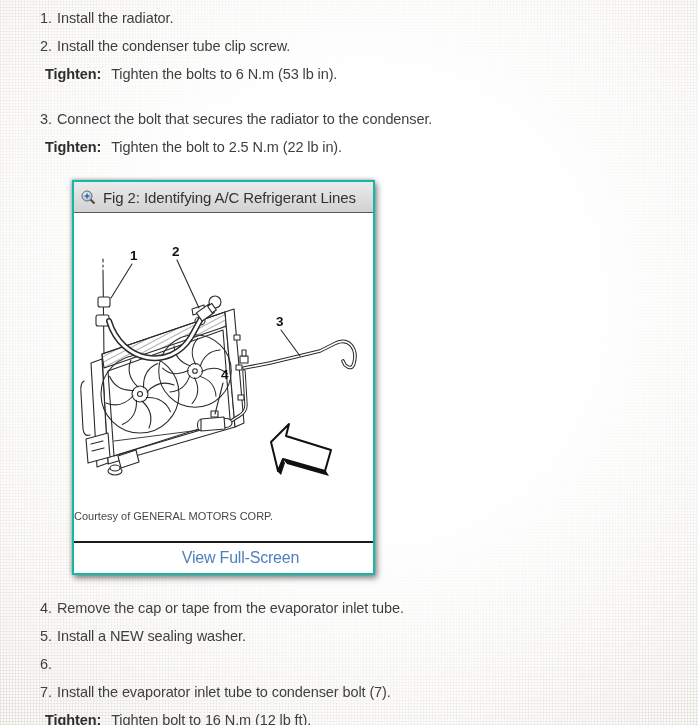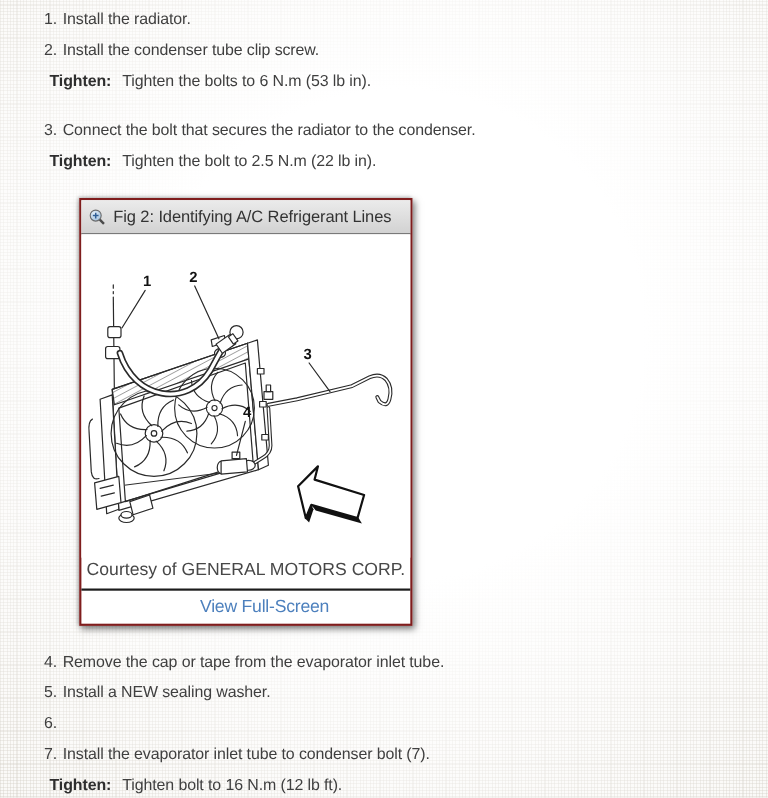--- a/index.html
+++ b/index.html
@@ -17,34 +17,34 @@
   .step{display:flex;line-height:16px;margin-bottom:12px;}
   .step .num{min-width:14px;text-align:right;margin-right:5px;}
   .tighten{margin-left:7px;line-height:16px;margin-bottom:12px;}
   .tighten .tlabel{font-weight:bold;color:#2e2e2e;margin-right:10px;}
   .extra-gap{margin-top:29px;}
   .after-fig{margin-top:25px;}
 
   
   .figure-panel{
     width:299px;margin:25px 0 0 34px;
-    background:#fff;border:2px solid #7f1d1d;
+    background:#fff;border:2px solid #14b8a6;
     box-shadow:2px 3px 6px rgba(0,0,0,.5), -1px -1px 3px rgba(0,0,0,.22);
   }
   .figure-header{
     height:30px;display:flex;align-items:center;gap:7px;padding:0 7px;
     background:linear-gradient(#ebebeb,#d2d2d2);
     border-bottom:1px solid #5a5a5a;
     font-size:15px;color:#333;white-space:nowrap;
   }
   .figure-image{width:299px;height:294px;position:relative;background:#fff;}
   .figure-image svg{display:block;}
   .figure-caption{
-    text-align:center;font-size:16px;color:#474747;
-    padding:3px 0 7px;letter-spacing:0;
+    font-size:11px;color:#474747;
+    padding:3px 0 19px;letter-spacing:0;
   }
   .figure-footer{
     border-top:2px solid #1c1c1c;height:30px;line-height:30px;text-align:center;padding-left:34px;
   }
   .figure-footer a{
     color:#4d80bd;text-decoration:none;font-size:16px;letter-spacing:-0.2px;cursor:pointer;
   }
   .zoom-icon{flex:0 0 auto;}
 </style>
 </head>

